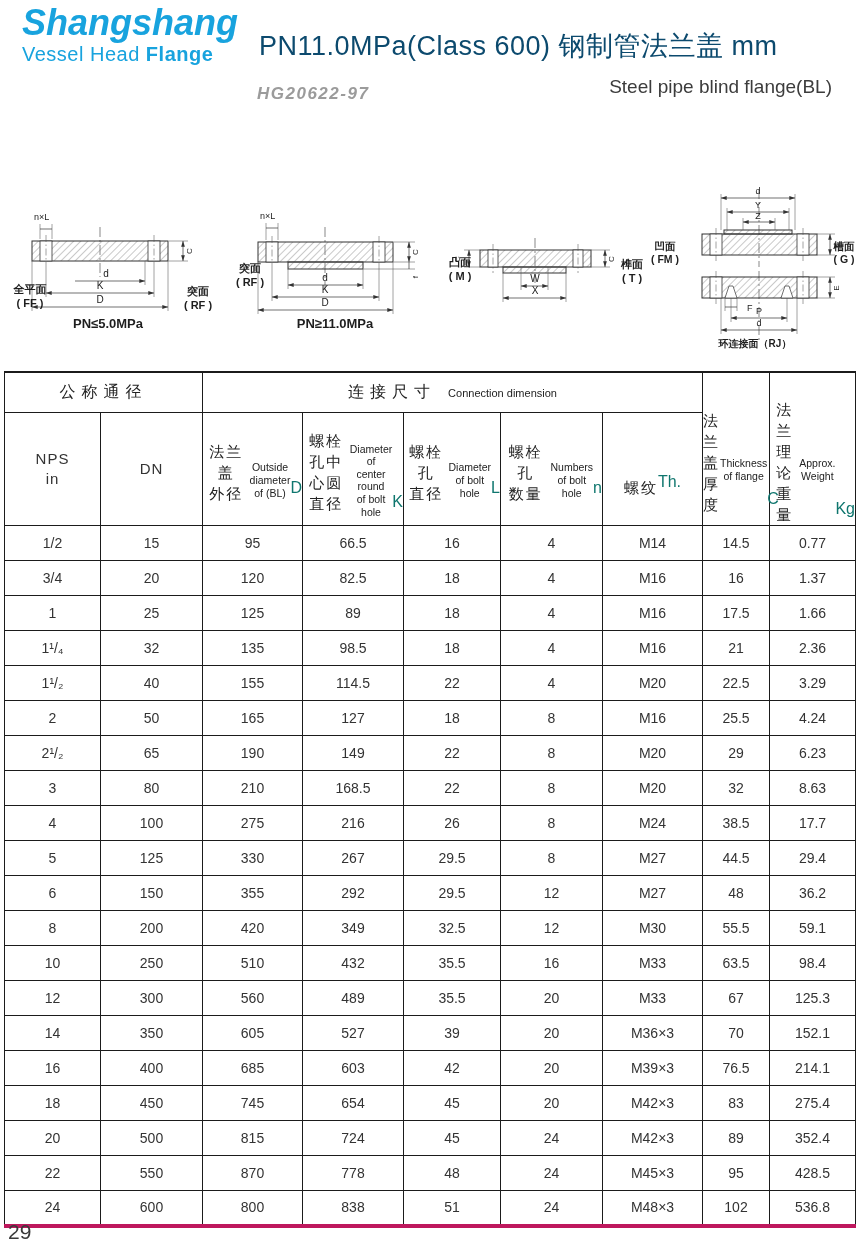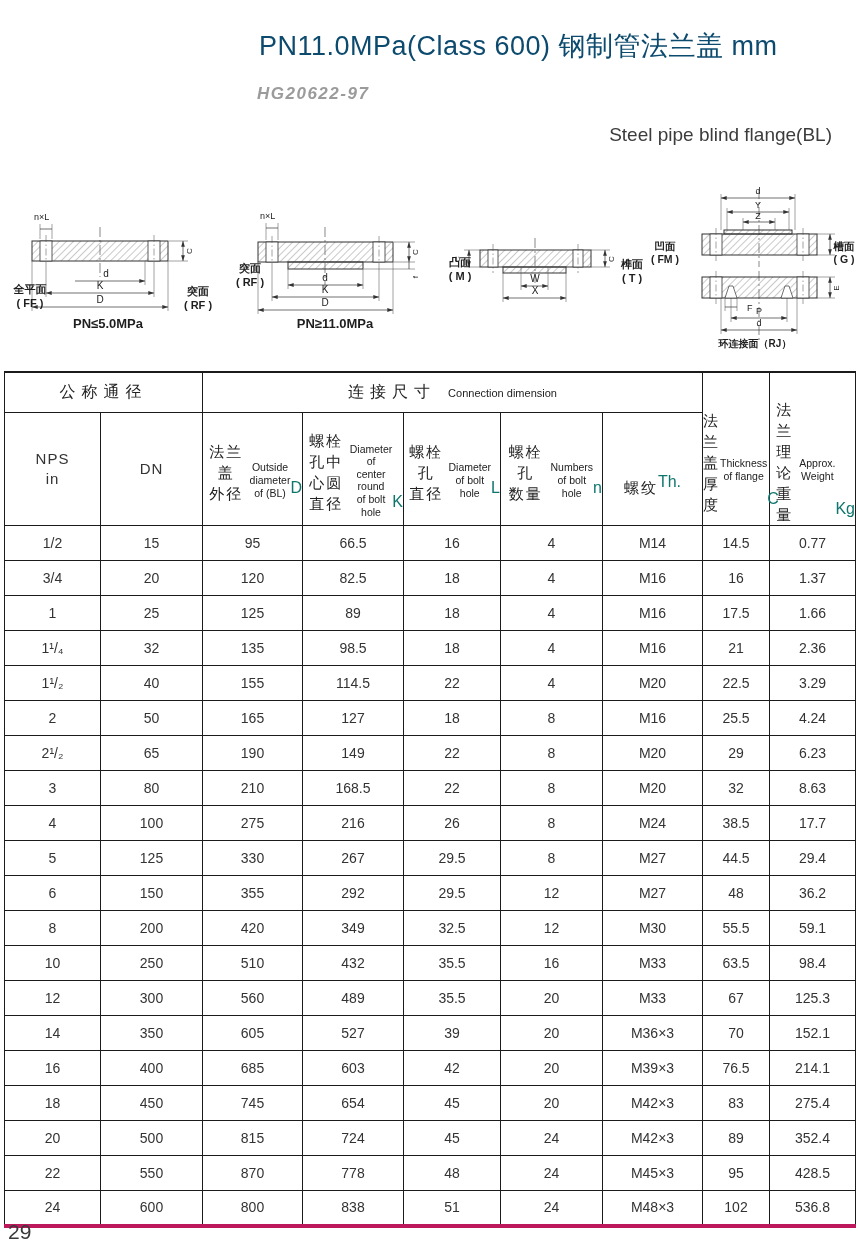--- a/index.html
+++ b/index.html
@@ -6,21 +6,21 @@
   .page{position:relative;width:858px;height:1251px;background:#fff;overflow:hidden;
         font-family:"Liberation Sans",sans-serif;color:#2b2b2b;}
 
   
   .logo{position:absolute;left:22px;top:4px;color:#18a3de;}
   .logo-main{font-size:36px;font-weight:bold;font-style:italic;line-height:1.05;letter-spacing:0;}
   .logo-sub{font-size:20px;margin-top:1px;letter-spacing:.5px;}
   .logo-sub .bold{font-weight:bold;}
   .title{position:absolute;left:259px;top:28px;font-size:27px;color:#0c4a6e;letter-spacing:.5px;white-space:nowrap;}
   .standard{position:absolute;left:257px;top:84px;font-size:17px;font-weight:bold;font-style:italic;color:#9b9b9b;letter-spacing:1.5px;}
-  .subtitle{position:absolute;right:26px;top:76px;font-size:19px;color:#3c3c3c;margin-top:48px;}
+  .subtitle{position:absolute;right:26px;top:76px;font-size:19px;color:#3c3c3c;}
 
   
   svg.fig{position:absolute;overflow:visible;}
   svg text{font-family:"Liberation Sans",sans-serif;fill:#222;}
   .cl{stroke:#555;stroke-width:.7;stroke-dasharray:10 3 2 3;}
   .cl2{stroke:#555;stroke-width:.55;stroke-dasharray:7 2.5 1.5 2.5;}
   .ext{stroke:#555;stroke-width:.55;}
   .dim{stroke:#333;stroke-width:.7;}
   .body{fill:url(#hatch);stroke:#333;stroke-width:1;}
   .slot{fill:#fff;stroke:#333;stroke-width:.8;}
@@ -56,20 +56,24 @@
     <defs>
       <pattern id="hatch" patternUnits="userSpaceOnUse" width="5" height="5" patternTransform="rotate(45)">
         <line x1="0" y1="0" x2="0" y2="5" stroke="#777" stroke-width="0.8"></line>
       </pattern>
       <marker id="arr" viewBox="0 0 10 10" refX="9.5" refY="5" markerWidth="9" markerHeight="9" orient="auto-start-reverse">
         <path d="M0.5,2 L9.5,5 L0.5,8 Z" fill="#333"></path>
       </marker>
     </defs>
   </svg>
 
+  <div class="logo">
+    <div class="logo-main">Shangshang</div>
+    <div class="logo-sub"><span>Vessel Head </span><span class="bold">Flange</span></div>
+  </div>
   <div class="title">PN11.0MPa(Class 600) 钢制管法兰盖 mm</div>
   <div class="standard">HG20622-97</div>
   <div class="subtitle">Steel pipe blind flange(BL)</div>
 
   <svg class="fig" style="left:8px;top:193px" width="215" height="148" viewBox="0 0 215 148">
     <line x1="92" y1="34" x2="92" y2="84" class="cl"></line>
     <rect x="24" y="48" width="136" height="20" class="body"></rect>
     <rect x="32" y="48" width="12" height="20" class="slot"></rect>
     <rect x="140" y="48" width="12" height="20" class="slot"></rect>
     <line x1="38" y1="42" x2="38" y2="74" class="cl2"></line>

